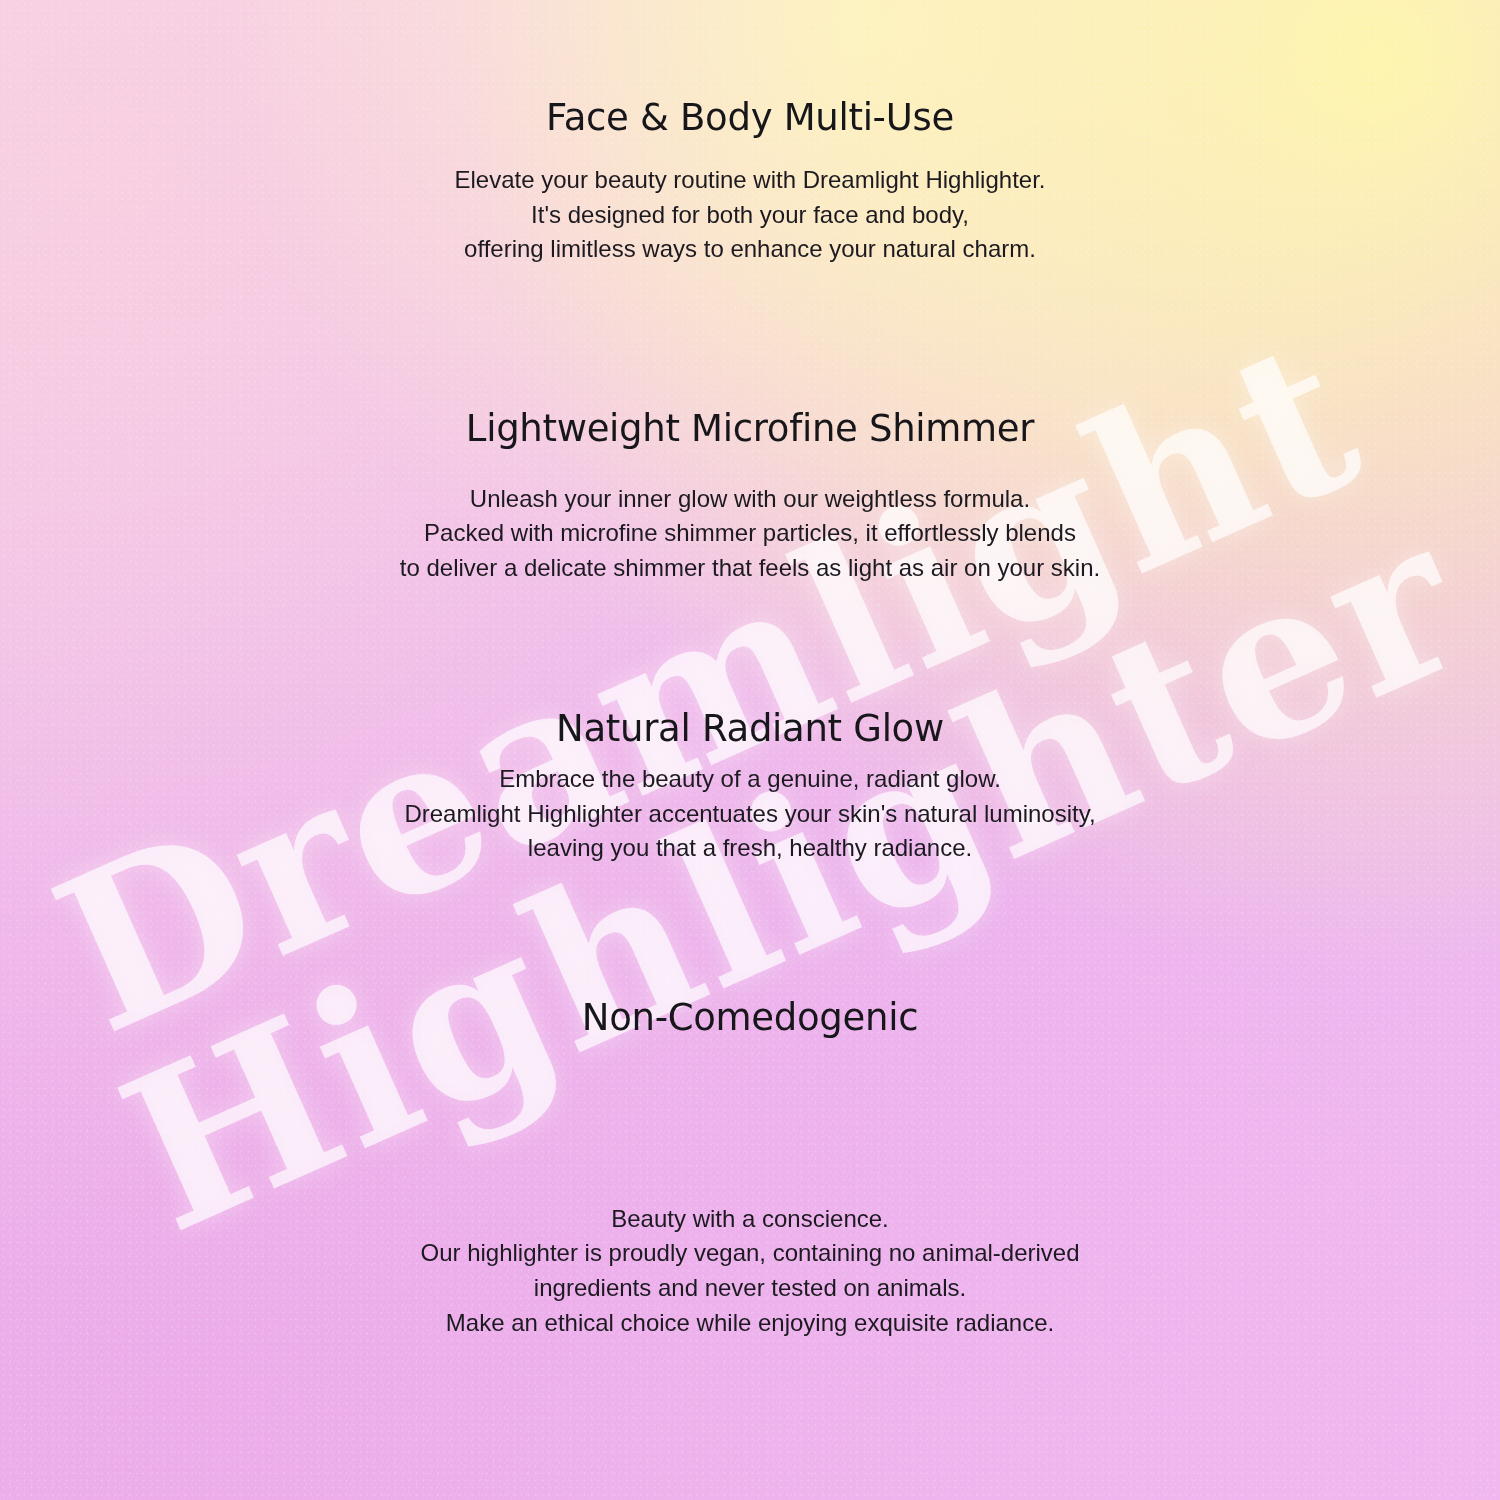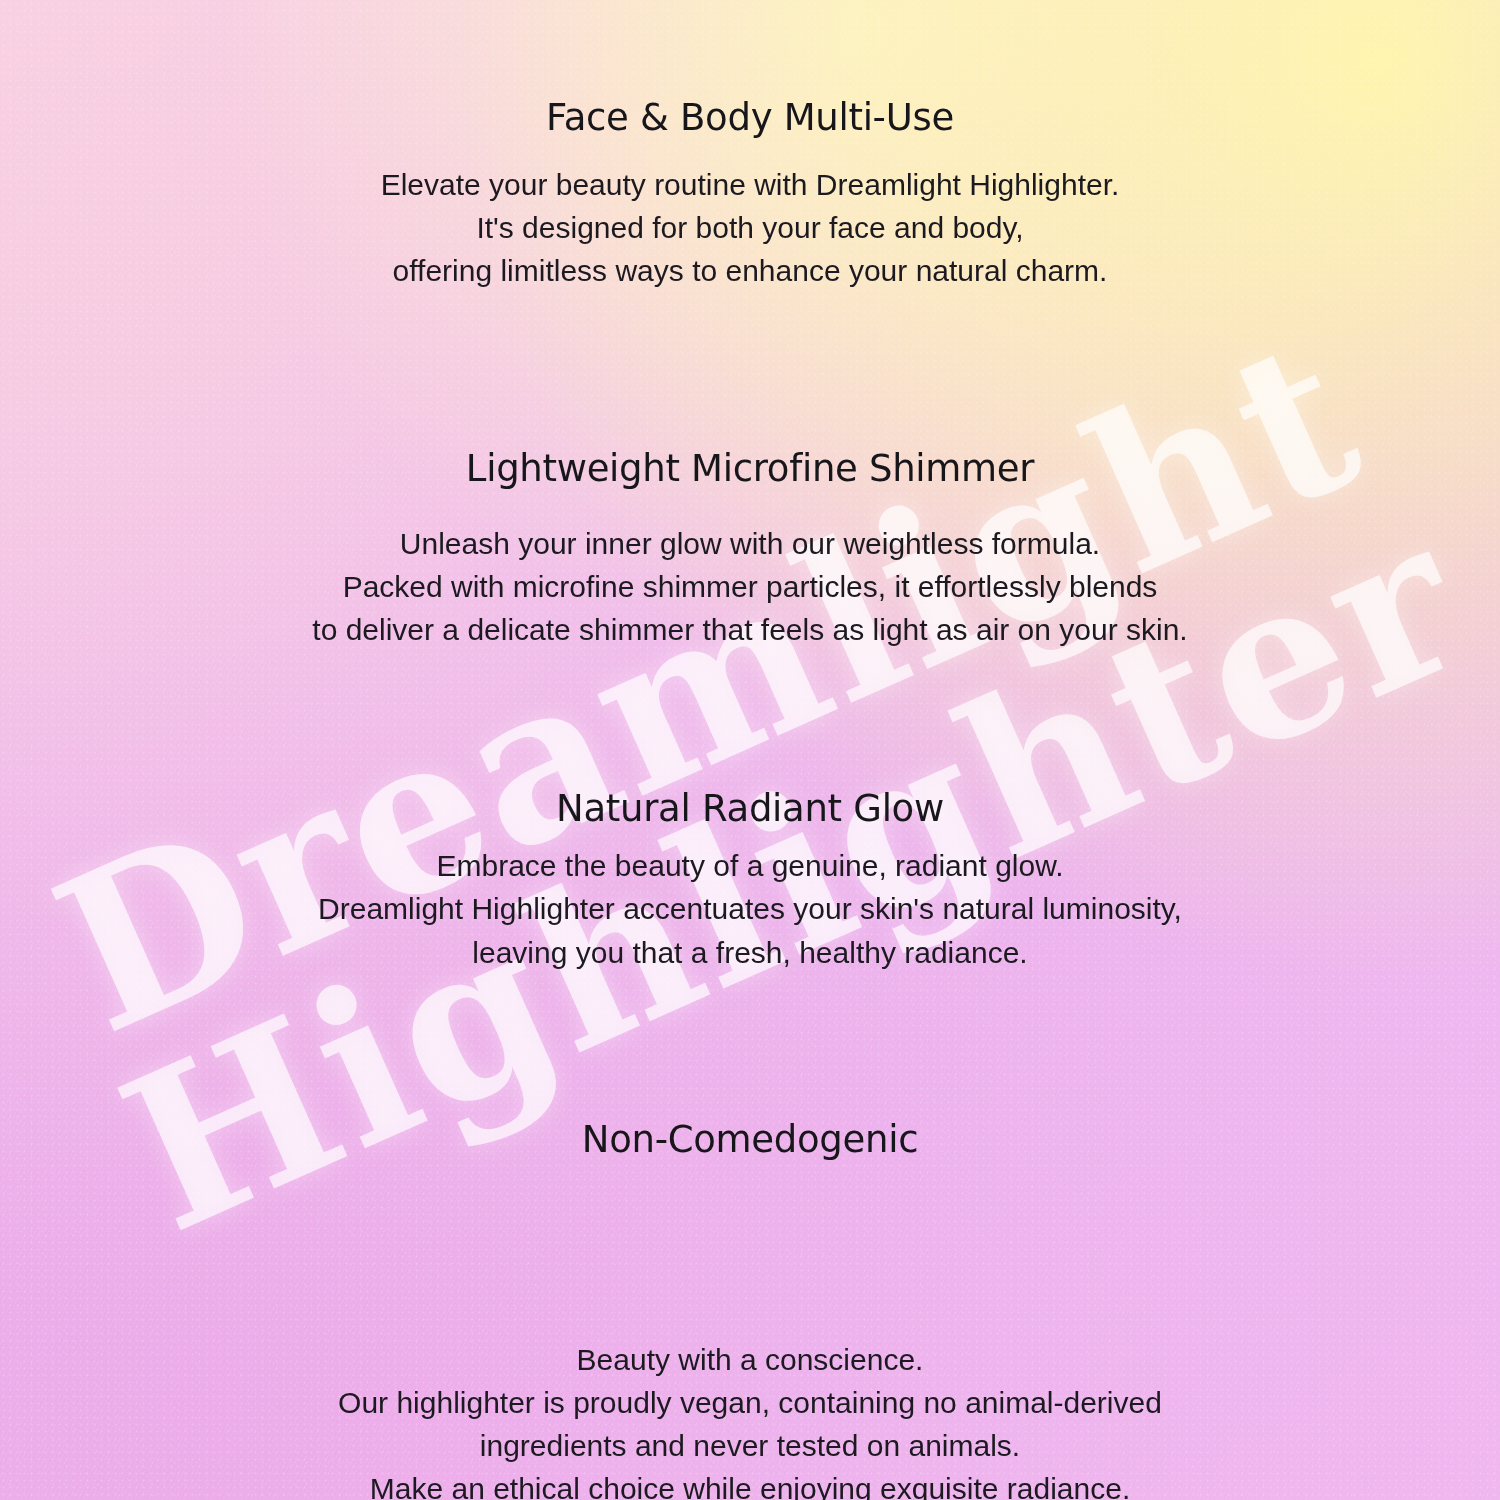--- a/index.html
+++ b/index.html
@@ -101,24 +101,24 @@
     font-weight: 400;
     font-size: 37px;
     color: #17161a;
     letter-spacing: -0.3px;
     margin: 0 0 24px 0;
   }
 
   .section-body {
     font-family: "Liberation Sans", sans-serif;
     font-weight: 400;
-    font-size: 30px;
+    font-size: 24px;
     line-height: 1.44;
     color: #1c1a20;
-    margin: 14px;
+    margin: 0;
     white-space: pre-line;
   }
 
   .gap-1 { height: 140px; }
   .gap-2 { height: 122px; }
   .gap-3 { height: 130px; }
   .gap-4 { height: 122px; }
 
   .s2 .section-heading { margin-bottom: 32px; }
   .s3 .section-heading { margin-bottom: 12px; }

